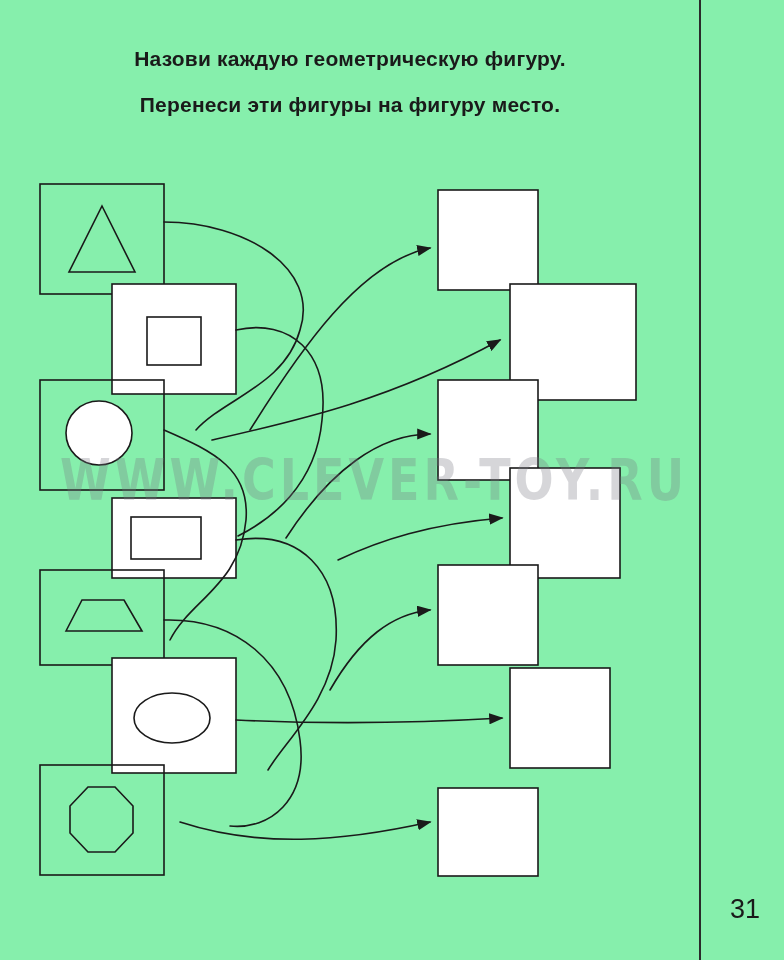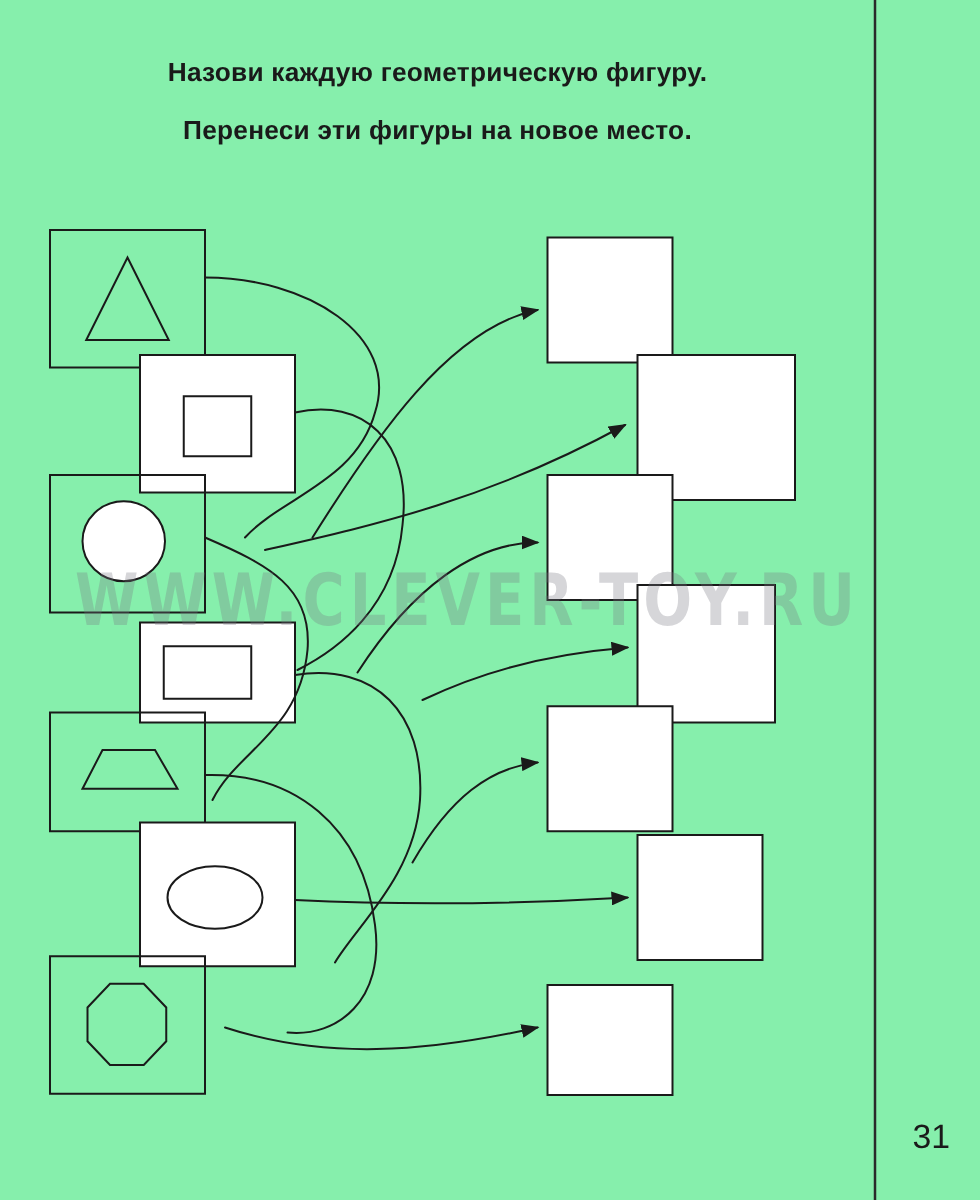--- a/index.html
+++ b/index.html
@@ -77,21 +77,21 @@
     pointer-events: none;
   }
 </style>
 </head>
 <body>
 
 <div id="page">
 
   <div class="instr" id="instr-1">Назови каждую геометрическую фигуру.</div>
 
-  <div class="instr" id="instr-2">Перенеси эти фигуры на новое место.</div>
+  <div class="instr" id="instr-2">Перенеси эти фигуры на фигуру место.</div>
 
   <div id="artboard">
     <svg width="700" height="960" viewBox="0 0 700 960" xmlns="http://www.w3.org/2000/svg">
       <defs>
         <marker id="arrowhead" markerWidth="9" markerHeight="7" refX="8" refY="3.5" orient="auto" markerUnits="strokeWidth">
           <path d="M0,0 L9,3.5 L0,7 Z" fill="#1a1a1a"></path>
         </marker>
       </defs>
 
       <g fill="none" stroke="#1a1a1a" stroke-width="1.6">

